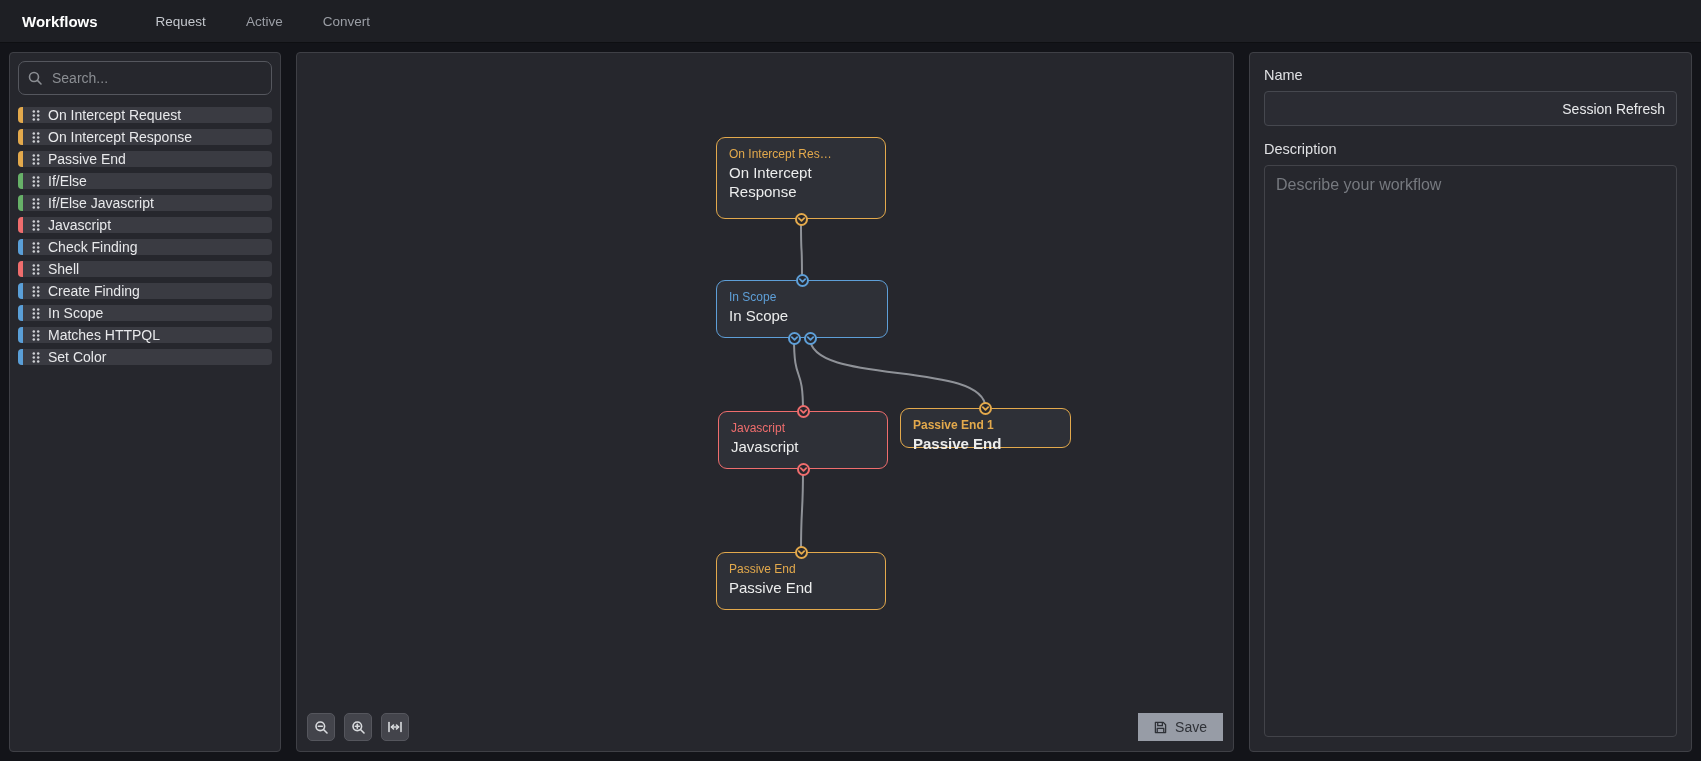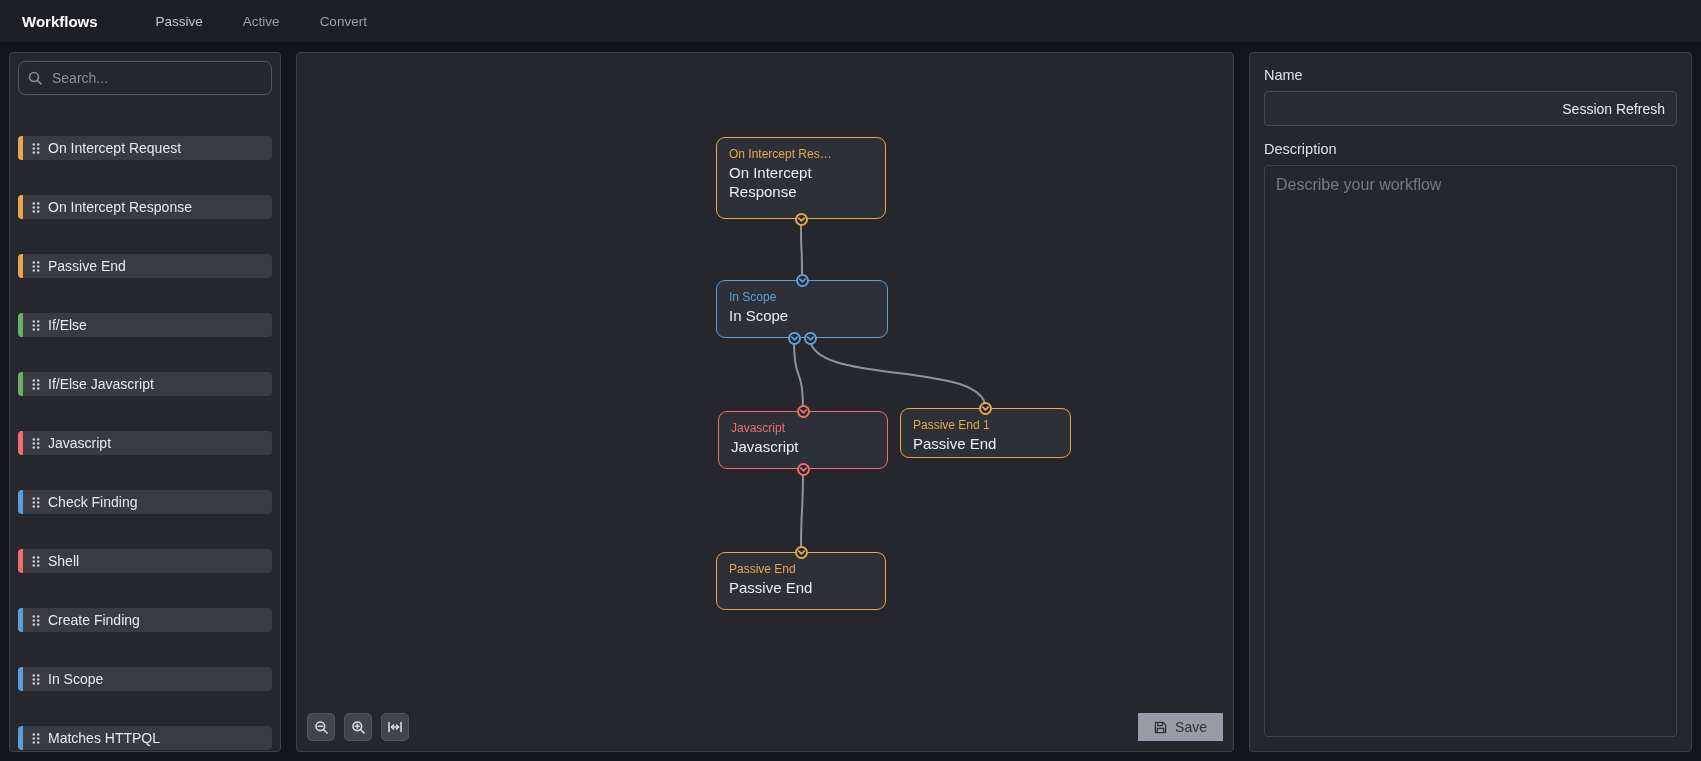--- a/index.html
+++ b/index.html
@@ -29,22 +29,22 @@
   .sidebar { width:272px; padding:8px; display:flex; flex-direction:column; flex:none; }
   .search-box { position:relative; margin-bottom:12px; }
   .search-box input {
     width:100%; height:34px; background:#26272d; border:1px solid #55575e;
     border-radius:7px; color:#7dd3fc; padding:0 10px 0 33px; font-size:14px; font-family:inherit;
   }
   .search-box input::placeholder { color:#8b8e93; }
   .search-icon { position:absolute; left:9px; top:9px; pointer-events:none; }
   .palette { display:flex; flex-direction:column; gap:6px; }
   .pal-item {
-    display:flex; align-items:center; height:24px; background:#3a3b42;
-    border-radius:4px; overflow:hidden; cursor:grab;margin-top:29px;
+    display:flex; align-items:center; height:16px; background:#3a3b42;
+    border-radius:4px; overflow:hidden; cursor:grab;
   }
   .accent { width:5px; align-self:stretch; flex:none; }
   .handle { margin:0 7px 0 8px; display:flex; flex:none; }
   .pal-label { font-size:14px; color:#e8e9eb; white-space:nowrap; }
   
   .canvas { flex:1; position:relative; overflow:hidden; }
   .edges { position:absolute; inset:0; width:100%; height:100%; }
   .edges path { stroke:#8f9298; stroke-width:2; fill:none; }
   .wf-node {
     position:absolute; background:#2e3037; border:1.5px solid;
@@ -79,21 +79,21 @@
     color:#e9eaec; padding:10px 11px; font-size:16px; resize:none; font-family:inherit;
   }
   .inspector textarea::placeholder, ::placeholder { color:#76797f; }
 </style>
 </head>
 <body>
 
 <header class="topbar">
   <span class="app-title">Workflows</span>
   <nav class="tabs">
-      <button class="tab active">Passive</button>
+      <button class="tab active">Request</button>
       <button class="tab">Active</button>
       <button class="tab">Convert</button>
     </nav>
 </header>
 
 <div class="content">
 
   <aside class="panel sidebar">
     <div class="search-box">
       <svg class="search-icon" width="16" height="16" viewBox="0 0 16 16" fill="none" stroke="#8b8e93" stroke-width="1.6" stroke-linecap="round">
@@ -352,21 +352,21 @@
       <div class="port" style="left: 499.5px; top: 351.5px; border-color: rgb(239, 109, 109);">
         <svg width="9" height="9" viewBox="0 0 10 10">
           <polyline points="2,3.5 5,6.5 8,3.5" fill="none" stroke="#ef6d6d" stroke-width="2" stroke-linecap="round" stroke-linejoin="round"></polyline>
         </svg>
       </div>
       <div class="port" style="left: 499.5px; top: 409.5px; border-color: rgb(239, 109, 109);">
         <svg width="9" height="9" viewBox="0 0 10 10">
           <polyline points="2,3.5 5,6.5 8,3.5" fill="none" stroke="#ef6d6d" stroke-width="2" stroke-linecap="round" stroke-linejoin="round"></polyline>
         </svg>
       </div>
-      <div class="wf-node" style="left: 603px; top: 355px; width: 171px; height: 50px; border-color: rgb(227, 169, 76);">
+      <div class="wf-node" style="left: 603px; top: 355px; width: 171px; height: 40px; border-color: rgb(227, 169, 76); font-weight: bold;">
         <div class="node-title" style="color: rgb(227, 169, 76);">Passive End 1</div>
         <div class="node-label">Passive End</div>
       </div>
       <div class="port" style="left: 682px; top: 348.5px; border-color: rgb(227, 169, 76);">
         <svg width="9" height="9" viewBox="0 0 10 10">
           <polyline points="2,3.5 5,6.5 8,3.5" fill="none" stroke="#e3a94c" stroke-width="2" stroke-linecap="round" stroke-linejoin="round"></polyline>
         </svg>
       </div>
       <div class="wf-node" style="left: 419px; top: 499px; width: 170px; height: 58px; border-color: rgb(227, 169, 76);">
         <div class="node-title" style="color: rgb(227, 169, 76);">Passive End</div>

